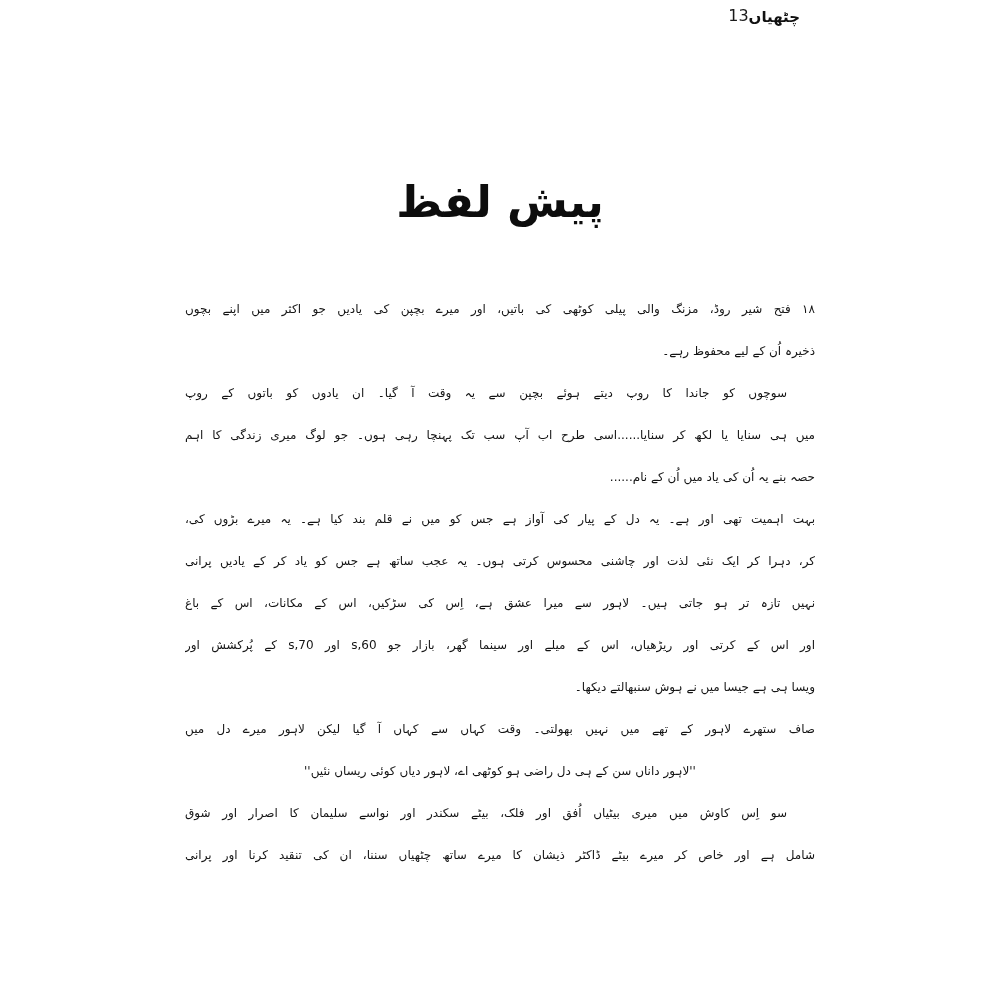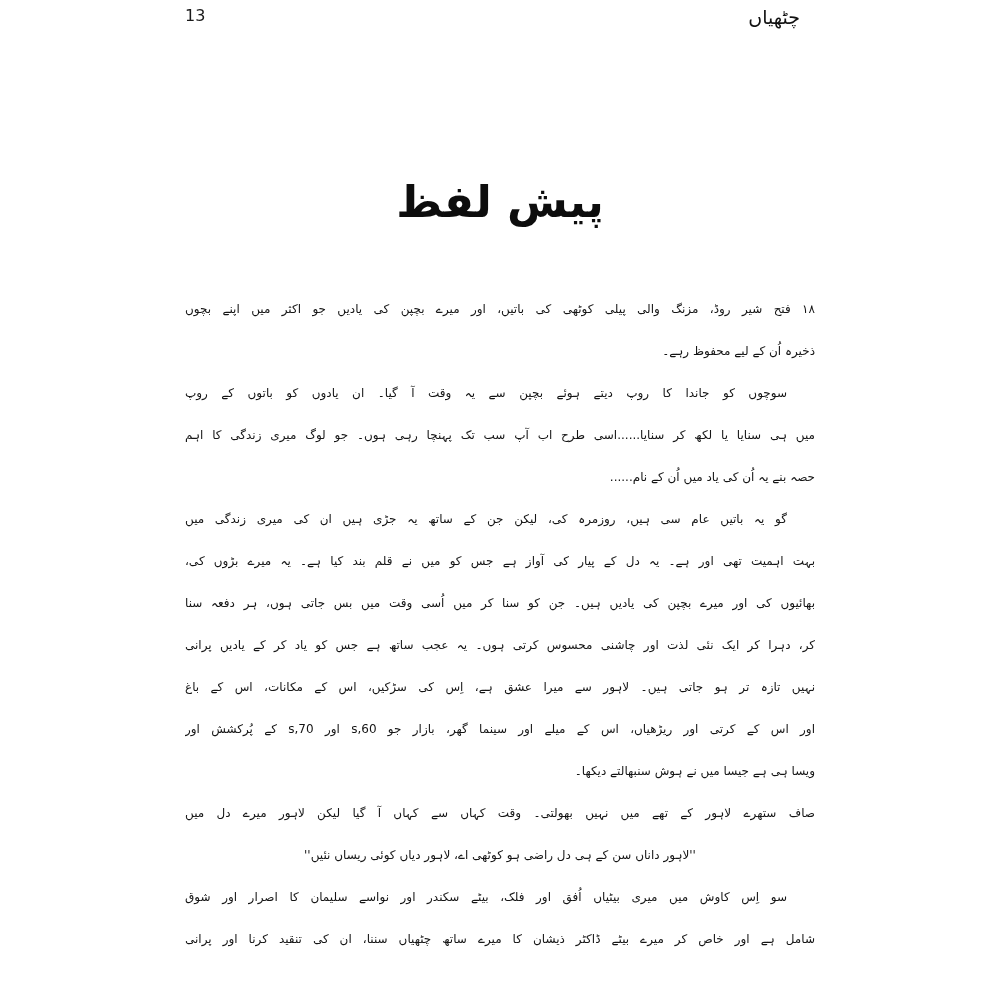--- a/index.html
+++ b/index.html
@@ -21,33 +21,34 @@
     direction: rtl;
     unicode-bidi: embed;
     font-family: "DejaVu Sans", sans-serif;
   }
   .header {
     position: absolute;
     top: 4px;
     left: 185px;
     right: 200px;
     display: flex;
-    justify-content: space-between;
+    justify-content: flex-end;
     align-items: flex-start;
   }
   .page-num {
     font-size: 16px;
     line-height: 24px;
     color: #1a1a1a;
     font-family: "DejaVu Sans", sans-serif;
   }
   .running-title {
-    font-size: 19px;
+    font-size: 15px;
     line-height: 26px;
     color: #111111;
+    font-weight: bold;
   }
   .title {
     position: absolute;
     top: 176px;
     left: 0;
     right: 0;
     margin: 0;
     text-align: center;
     font-size: 44px;
     font-weight: 700;
@@ -99,23 +100,21 @@
       <div class="para">
         <div class="line" dir="rtl">۱۸ فتح شیر روڈ، مزنگ والی پیلی کوٹھی کی باتیں، اور میرے بچپن کی یادیں جو اکثر میں اپنے بچوں</div>
         <div class="line last" dir="rtl">ذخیرہ اُن کے لیے محفوظ رہے۔</div>
       </div>
       <div class="para">
         <div class="line indent" dir="rtl">سوچوں کو جاندا کا روپ دیتے ہوئے بچپن سے یہ وقت آ گیا۔ ان یادوں کو باتوں کے روپ</div>
         <div class="line" dir="rtl">میں ہی سنایا یا لکھ کر سنایا......اسی طرح اب آپ سب تک پہنچا رہی ہوں۔ جو لوگ میری زندگی کا اہم</div>
         <div class="line last" dir="rtl">حصہ بنے یہ اُن کی یاد میں اُن کے نام......</div>
       </div>
       <div class="para">
-        <div class="line indent" dir="rtl">گو یہ باتیں عام سی ہیں، روزمرہ کی، لیکن جن کے ساتھ یہ جڑی ہیں ان کی میری زندگی میں</div>
         <div class="line" dir="rtl">بہت اہمیت تھی اور ہے۔ یہ دل کے پیار کی آواز ہے جس کو میں نے قلم بند کیا ہے۔ یہ میرے بڑوں کی،</div>
-        <div class="line" dir="rtl">بھائیوں کی اور میرے بچپن کی یادیں ہیں۔ جن کو سنا کر میں اُسی وقت میں بس جاتی ہوں، ہر دفعہ سنا</div>
         <div class="line" dir="rtl">کر، دہرا کر ایک نئی لذت اور چاشنی محسوس کرتی ہوں۔ یہ عجب ساتھ ہے جس کو یاد کر کے یادیں پرانی</div>
         <div class="line" dir="rtl">نہیں تازہ تر ہو جاتی ہیں۔ لاہور سے میرا عشق ہے، اِس کی سڑکیں، اس کے مکانات، اس کے باغ</div>
         <div class="line" dir="rtl">اور اس کے کرتی اور ریڑھیاں، اس کے میلے اور سینما گھر، بازار جو 60,s اور 70,s کے پُرکشش اور</div>
         <div class="line last" dir="rtl">ویسا ہی ہے جیسا میں نے ہوش سنبھالتے دیکھا۔</div>
         <div class="line" dir="rtl">صاف ستھرے لاہور کے تھے میں نہیں بھولتی۔ وقت کہاں سے کہاں آ گیا لیکن لاہور میرے دل میں</div>
       </div>
       <div class="para quote">
         <div class="line last" dir="rtl">''لاہور داناں سن کے ہی دل راضی ہو کوٹھی اے، لاہور دیاں کوئی ریساں نئیں''</div>
       </div>
       <div class="para">

